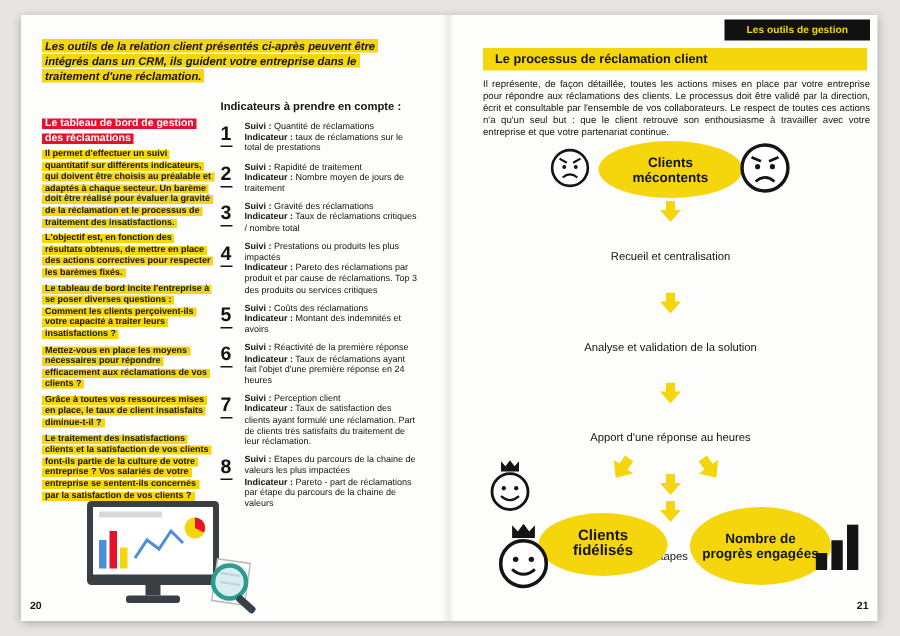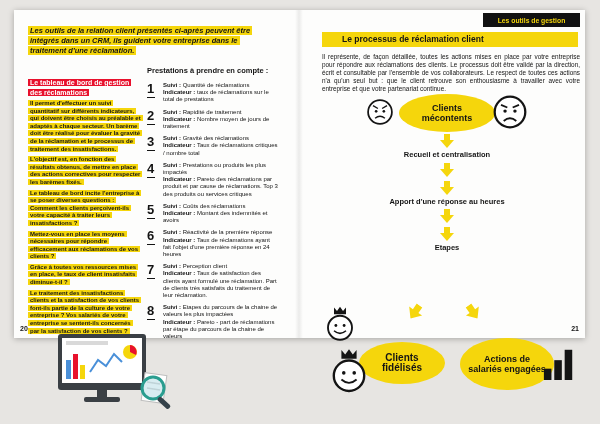--- a/index.html
+++ b/index.html
@@ -4,21 +4,21 @@
 <style>
   * { margin:0; padding:0; box-sizing:border-box; }
   html,body { width:600px; height:424px; }
   body {
     background:#e7e5e2;
     font-family:"Liberation Sans", sans-serif;
     position:relative; overflow:hidden;
     color:#141414;
   }
   .spread {
-    position:absolute; left:14px; top:10px; width:571px; height:328px;
+    position:absolute; left:14px; top:10px; width:571px; height:404px;
     background:#fdfdfc; box-shadow:0 1px 6px rgba(0,0,0,.28);
   }
   .fold {
     position:absolute; left:281px; top:0; bottom:0; width:8px;
     background:linear-gradient(90deg, rgba(0,0,0,0) 0%, rgba(0,0,0,.07) 50%, rgba(0,0,0,0) 100%);
   }
   .abs { position:absolute; }
 
   
   .hl-y {
@@ -48,31 +48,31 @@
   .pagenum { font-size:7px; font-weight:bold; bottom:6px; }
   .pn-l { left:6px; } .pn-r { right:6px; }
 
   .illus { left:36px; top:320px; width:128px; height:80px; }
 
   
   .corner-tab { left:469px; top:3px; width:97px; height:14px; background:#111;
     color:#f5d60c; font-size:6.8px; font-weight:bold; display:flex;
     align-items:center; justify-content:center; }
   .banner { left:308px; top:22px; width:256px; height:15px; background:#f5d60c;
-    font-size:8.5px; font-weight:bold; line-height:15px; padding-left:20px; }
+    font-size:8.5px; font-weight:bold; line-height:15px; padding-left:8px; }
   .intro-right { left:308px; top:43px; width:258px; font-size:6.4px; line-height:8px;
     text-align:justify; }
 
   .flow { left:373px; top:84px; width:120px; display:flex; flex-direction:column;
     align-items:center; }
   .ellipse { background:#f5d60c; border-radius:50%; display:flex; align-items:center;
     justify-content:center; text-align:center; font-weight:bold; }
   .el-start { width:96px; height:38px; font-size:9px; line-height:10px; padding:0 10px; }
-  .flow-step { font-size:7.5px; line-height:8.5px; font-weight:bold; text-align:right;
-    margin:1px 0; }
+  .flow-step { font-size:7.5px; line-height:8.5px; font-weight:normal; text-align:right;
+    margin:17px 0; }
   .arrow { margin:2px 0; line-height:0; }
   .diag { position:absolute; line-height:0; }
 
   .el-out-l { left:345px; top:332px; width:86px; height:42px; font-size:10px;
     line-height:10px; position:absolute; padding:0 8px; }
   .el-out-r { left:446px; top:328px; width:94px; height:52px; font-size:9px;
     line-height:10px; position:absolute; padding:0 8px; }
 
   .face { position:absolute; line-height:0; }
   svg { display:block; }
@@ -92,21 +92,21 @@
 
   <div class="abs dash-paras">
     <p><span class="hl-y">Il permet d'effectuer un suivi quantitatif sur différents indicateurs, qui doivent être choisis au préalable et adaptés à chaque secteur. Un barème doit être réalisé pour évaluer la gravité de la réclamation et le processus de traitement des insatisfactions.</span></p>
     <p><span class="hl-y">L'objectif est, en fonction des résultats obtenus, de mettre en place des actions correctives pour respecter les barèmes fixés.</span></p>
     <p><span class="hl-y">Le tableau de bord incite l'entreprise à se poser diverses questions : Comment les clients perçoivent-ils votre capacité à traiter leurs insatisfactions ?</span></p>
     <p><span class="hl-y">Mettez-vous en place les moyens nécessaires pour répondre efficacement aux réclamations de vos clients ?</span></p>
     <p><span class="hl-y">Grâce à toutes vos ressources mises en place, le taux de client insatisfaits diminue-t-il ?</span></p>
     <p><span class="hl-y">Le traitement des insatisfactions clients et la satisfaction de vos clients font-ils partie de la culture de votre entreprise ? Vos salariés de votre entreprise se sentent-ils concernés par la satisfaction de vos clients ?</span></p>
   </div>
 
-  <div class="abs ind-title">Prestations à prendre en compte :</div>
+  <div class="abs ind-title">Indicateurs à prendre en compte :</div>
 
   <div class="abs ind-list">
 
     <div class="ind-item">
       <div class="ind-num"><span>1</span></div>
       <div class="ind-txt">
         <div><span class="lbl">Suivi :</span> <span>Quantité de réclamations</span></div>
         <div><span class="lbl">Indicateur :</span> <span>taux de réclamations sur le total de prestations</span></div>
       </div>
     </div>
@@ -210,20 +210,21 @@
           <polygon points="5,0 11,0 11,6 15,6 8,14 1,6 5,6" fill="#f5d60c"></polygon>
         </svg>
     </span>
     <div class="flow-step">Recueil et centralisation</div>
 
     <span class="arrow">
       <svg width="16" height="14" viewBox="0 0 16 14">
           <polygon points="5,0 11,0 11,6 15,6 8,14 1,6 5,6" fill="#f5d60c"></polygon>
         </svg>
     </span>
+    <div class="flow-step">Analyse et validation de la solution</div>
 
     <span class="arrow">
       <svg width="16" height="14" viewBox="0 0 16 14">
           <polygon points="5,0 11,0 11,6 15,6 8,14 1,6 5,6" fill="#f5d60c"></polygon>
         </svg>
     </span>
     <div class="flow-step">Apport d'une réponse au heures</div>
 
     <span class="arrow">
       <svg width="16" height="14" viewBox="0 0 16 14">
@@ -265,21 +266,21 @@
         <polygon points="5,0 11,0 11,6 15,6 8,14 1,6 5,6" fill="#f5d60c"></polygon>
       </svg>
   </span>
   <span class="diag" style="left:450px; top:294px; transform:rotate(-35deg);">
     <svg width="18" height="16" viewBox="0 0 16 14">
         <polygon points="5,0 11,0 11,6 15,6 8,14 1,6 5,6" fill="#f5d60c"></polygon>
       </svg>
   </span>
 
   <div class="ellipse el-out-l">Clients fidélisés</div>
-  <div class="ellipse el-out-r">Actions de salariés engagées</div>
+  <div class="ellipse el-out-r">Nombre de progrès engagées</div>
 
   <span class="face" style="left:311px; top:296px;">
     <svg width="30" height="36" viewBox="0 0 40 48">
       <path d="M12 11 L12 2 L16 6.5 L20 1 L24 6.5 L28 2 L28 11 Z" fill="#141414"></path>
       <circle cx="20" cy="29" r="16" fill="#fff" stroke="#141414" stroke-width="2.5"></circle>
       <circle cx="14.5" cy="26" r="1.9" fill="#141414"></circle>
       <circle cx="25.5" cy="26" r="1.9" fill="#141414"></circle>
       <path d="M12 33 Q20 40 28 33" stroke="#141414" stroke-width="2" fill="none"></path>
     </svg>
   </span>

